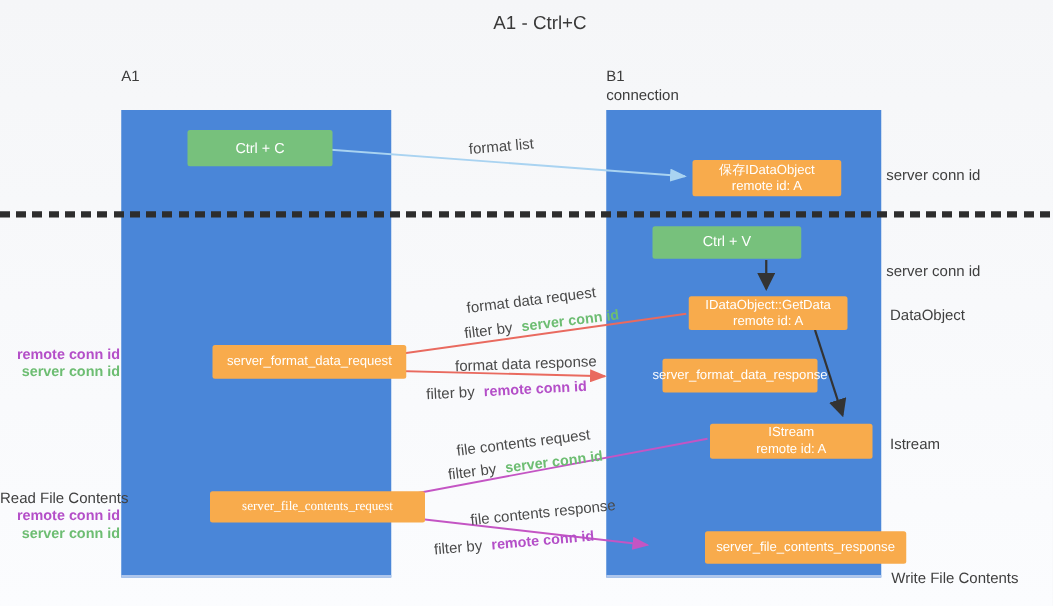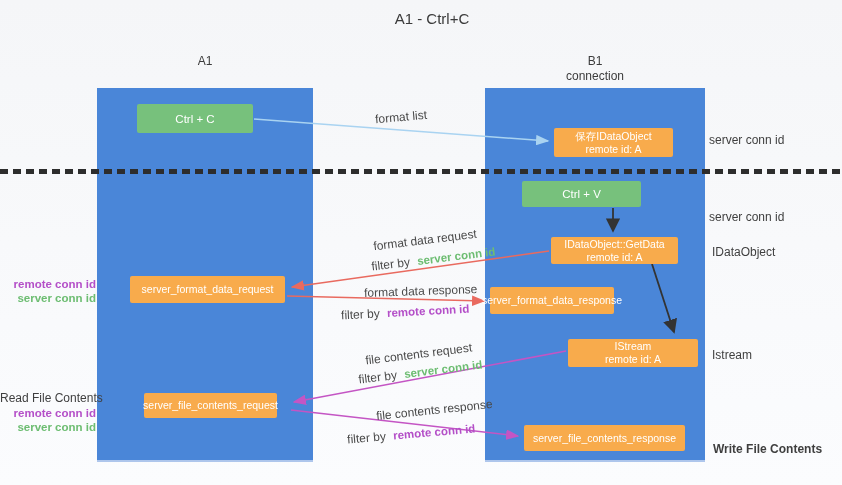--- a/index.html
+++ b/index.html
@@ -3,21 +3,21 @@
 <meta charset="utf-8">
 <style>
   html,body{margin:0;padding:0;}
   body{font-family:"Liberation Sans",sans-serif;background:#f6f7f9;}
   .stage{position:relative;width:842px;height:485px;overflow:hidden;
          background:linear-gradient(#f5f6f8,#fbfcfe);}
   
   .title{position:absolute;left:0;top:8px;width:842px;text-align:center;
          color:#3a3a3a;font-size:15px;line-height:21px;z-index:5;padding-left:11px;}
   
-  .col-header{position:absolute;top:54px;text-align:center;color:#3c3c3c;
+  .col-header{position:absolute;top:54px;color:#3c3c3c;
               font-size:12px;line-height:15px;z-index:5;}
   .col-header.a1{left:97px;width:216px;}
   .col-header.b1{left:485px;width:220px;}
   
   .column{position:absolute;top:88px;height:372px;background:var(--column-blue);z-index:1;
           border-bottom:2px solid #aec6ec;}
   .column.left{left:97px;width:216px;}
   .column.right{left:485px;width:220px;}
   
   .divider{position:absolute;left:0;top:169px;width:842px;height:5px;z-index:2;
@@ -27,21 +27,21 @@
   .arr{fill:none;stroke-width:1.5px;}
   .arr.lightblue{stroke:var(--arrow-lightblue);}
   .arr.red{stroke:var(--arrow-red);}
   .arr.magenta{stroke:var(--arrow-magenta);}
   .arr.black{stroke:var(--arrow-black);stroke-width:1.8px;}
   
   .node{position:absolute;z-index:4;display:flex;flex-direction:column;justify-content:center;
         align-items:center;color:#fff;border-radius:2px;text-align:center;}
   .node.green{background:var(--box-green);font-size:11.5px;}
   .node.orange{background:var(--box-orange);font-size:10.5px;line-height:13px;}
-  .node.single{font-size:10.5px;}
+  .node.single{font-size:10.5px;margin-left:40px;}
   
   .flabel{position:absolute;z-index:5;color:#4a4a4a;font-size:12px;white-space:nowrap;}
   .flabel .green, .side .green{color:var(--text-green);font-weight:bold;font-size:11.5px;}
   .flabel .purple, .side .purple{color:var(--text-purple);font-weight:bold;font-size:11.5px;}
   .flabel .gap{margin-left:4px;}
   .rot2{transform:rotate(-2deg);}
   .rot3{transform:rotate(-3deg);}
   .rot5{transform:rotate(-5deg);}
   .rot6{transform:rotate(-6deg);}
   .rot7{transform:rotate(-7deg);}
@@ -90,21 +90,21 @@
     </defs>
     <line class="arr lightblue" x1="254" y1="119" x2="548" y2="141" marker-end="url(#mk-blue)"></line>
     <line class="arr black" x1="613" y1="208" x2="613" y2="231" marker-end="url(#mk-black)"></line>
     <line class="arr red" x1="549" y1="251" x2="292" y2="287" marker-end="url(#mk-red)"></line>
     <line class="arr red" x1="287" y1="296" x2="484" y2="301" marker-end="url(#mk-red)"></line>
     <line class="arr black" x1="652" y1="264" x2="674" y2="332" marker-end="url(#mk-black)"></line>
     <line class="arr magenta" x1="566" y1="351" x2="294" y2="402" marker-end="url(#mk-magenta)"></line>
     <line class="arr magenta" x1="291" y1="410" x2="518" y2="436" marker-end="url(#mk-magenta)"></line>
   </svg>
 
-  <div class="node green" style="left:137px;top:104px;width:116px;height:29px;">
+  <div class="node green" style="left:150px;top:104px;width:116px;height:29px;">
     <span>Ctrl + C</span>
   </div>
 
   <div class="node orange" style="left:554px;top:128px;width:119px;height:29px;">
     <span>保存IDataObject</span>
     <span>remote id: A</span>
   </div>
 
   <div class="node green" style="left:522px;top:181px;width:119px;height:26px;">
     <span>Ctrl + V</span>
@@ -121,21 +121,21 @@
 
   <div class="node orange single" style="left:490px;top:287px;width:124px;height:27px;">
     <span>server_format_data_response</span>
   </div>
 
   <div class="node orange" style="left:568px;top:339px;width:130px;height:28px;">
     <span>IStream</span>
     <span>remote id: A</span>
   </div>
 
-  <div class="node orange single" style="left:144px;top:393px;width:133px;height:25px;">
+  <div class="node orange single" style="left:128px;top:393px;width:172px;height:25px;font-family:Liberation Serif, serif;">
     <span>server_file_contents_request</span>
   </div>
 
   <div class="node orange single" style="left:524px;top:425px;width:161px;height:26px;">
     <span>server_file_contents_response</span>
   </div>
 
   <div class="flabel rot5" style="left:375px;top:110px;">format list</div>
 
   <div class="flabel rot7" style="left:373px;top:233px;">format data request</div>
@@ -157,23 +157,23 @@
   </div>
 
   <div class="flabel rot6" style="left:376px;top:403px;">file contents response</div>
   <div class="flabel rot5" style="left:347px;top:427px;">
     <span>filter by</span>
     <span class="purple gap">remote conn id</span>
   </div>
 
   <div class="side right-col green" style="top:133px;">server conn id</div>
   <div class="side right-col green" style="top:210px;">server conn id</div>
-  <div class="side right-col" style="left:712px;top:245px;">IDataObject</div>
+  <div class="side right-col" style="left:712px;top:245px;">DataObject</div>
   <div class="side right-col" style="left:712px;top:348px;">Istream</div>
-  <div class="side right-col" style="left:713px;top:442px;font-weight:bold;">Write File Contents</div>
+  <div class="side right-col" style="left:713px;top:455px;">Write File Contents</div>
 
   <div class="side left-col" style="top:278px;">
     <div class="line purple">remote conn id</div>
     <div class="line green">server conn id</div>
   </div>
   <div class="side left-col" style="top:391px;width:92px;">Read File Contents</div>
   <div class="side left-col" style="top:407px;">
     <div class="line purple">remote conn id</div>
     <div class="line green">server conn id</div>
   </div>

